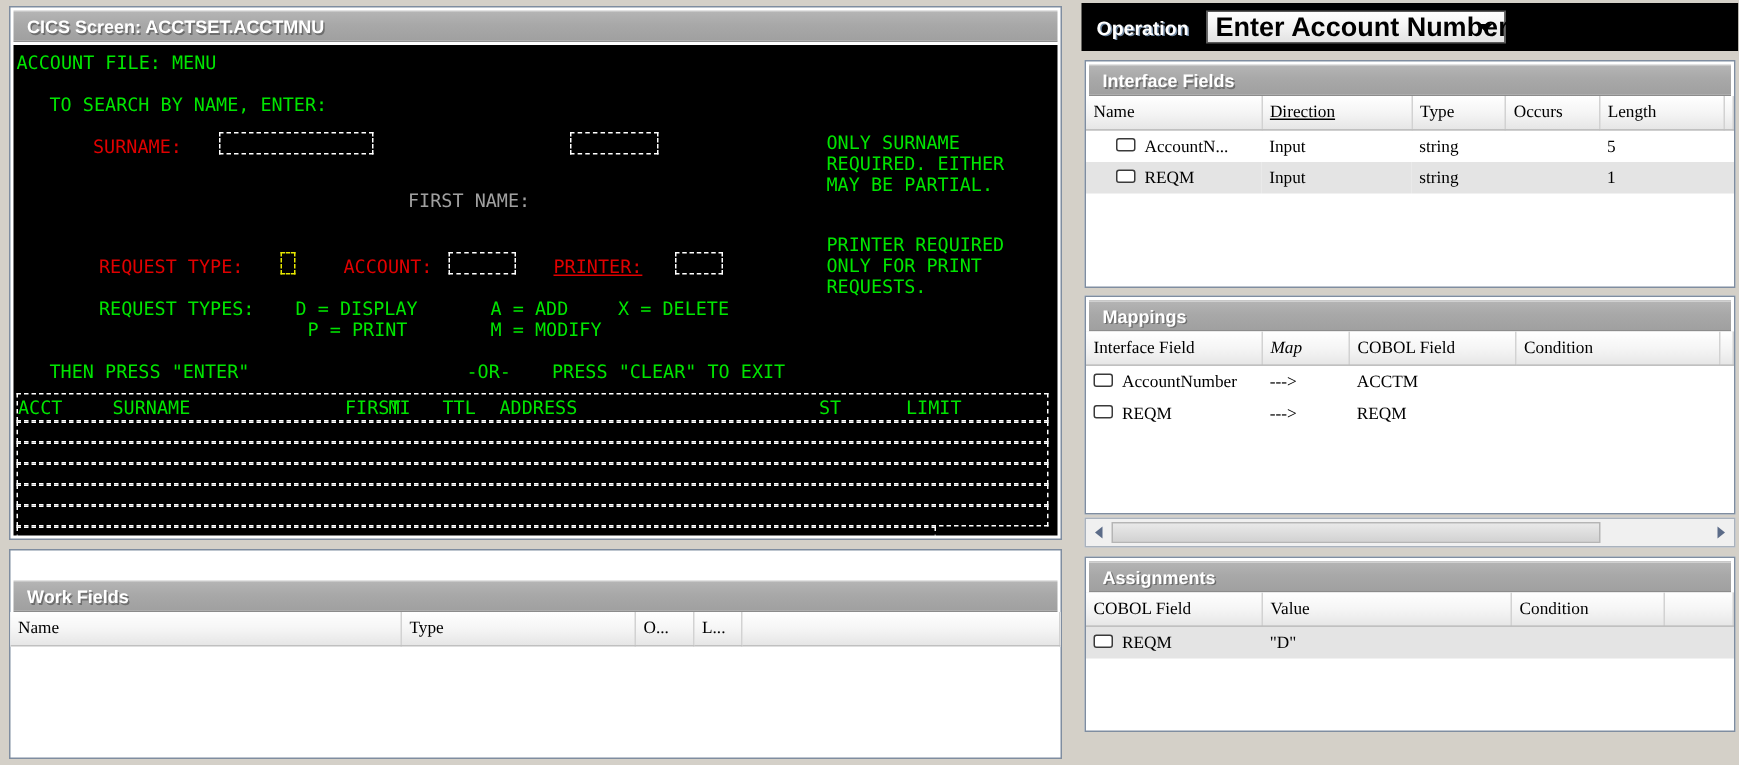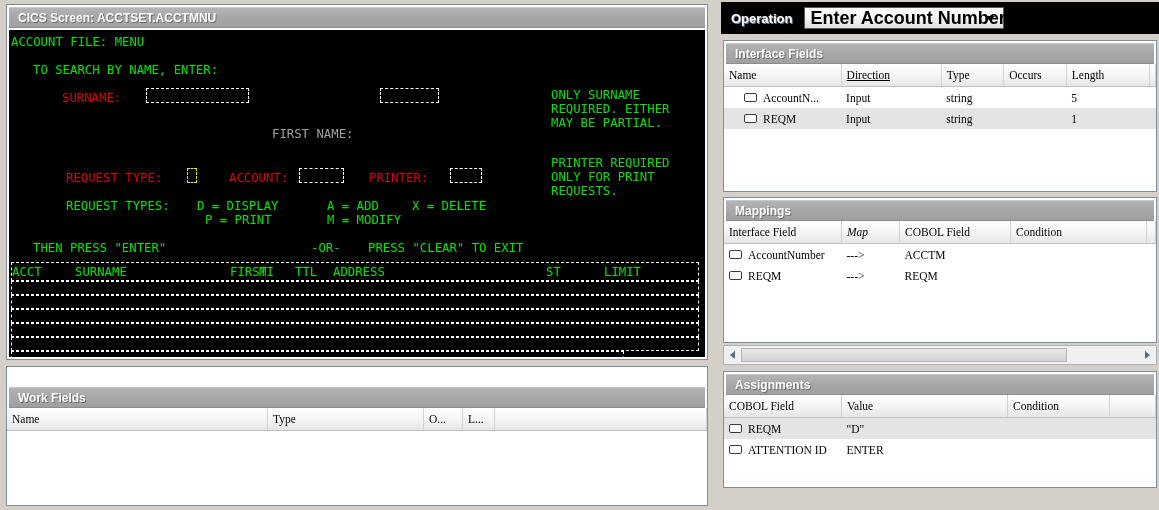--- a/index.html
+++ b/index.html
@@ -270,21 +270,21 @@
         <div class="tfield" style="left:371px; top:58px; width:59px;"></div>
 
         <div class="tl t-green" style="left:542px; top:58px;">ONLY SURNAME</div>
         <div class="tl t-green" style="left:542px; top:72px;">REQUIRED. EITHER</div>
         <div class="tl t-green" style="left:542px; top:86px;">MAY BE PARTIAL.</div>
 
         <div class="tl t-red" style="left:57px; top:141px;">REQUEST TYPE:</div>
         <div class="tfield yellow" style="left:178px; top:138px; width:10px;"></div>
         <div class="tl t-red" style="left:208px; top:141px;margin-left:12px;">ACCOUNT:</div>
         <div class="tfield" style="left:290px; top:138px; width:45px;"></div>
-        <div class="tl t-red" style="left:360px; top:141px;">PRINTER:</div>
+        <div class="tl t-red" style="left:360px; top:141px;text-decoration:underline;">PRINTER:</div>
         <div class="tfield" style="left:441px; top:138px; width:32px;"></div>
 
         <div class="tl t-green" style="left:542px; top:126px;">PRINTER REQUIRED</div>
         <div class="tl t-green" style="left:542px; top:140px;">ONLY FOR PRINT</div>
         <div class="tl t-green" style="left:542px; top:154px;">REQUESTS.</div>
 
         <div class="tl t-green" style="left:57px; top:169px;">REQUEST TYPES:</div>
         <div class="tl t-green" style="left:188px; top:169px;">D = DISPLAY</div>
         <div class="tl t-green" style="left:318px; top:169px;">A = ADD</div>
         <div class="tl t-green" style="left:403px; top:169px;">X = DELETE</div>
@@ -431,23 +431,17 @@
             <th></th>
           </tr>
         </thead>
         <tbody>
           <tr class="selected">
             <td><span class="fieldicon"></span><span>REQM</span></td>
             <td>"D"</td>
             <td></td>
             <td></td>
           </tr>
-          <tr>
-            <td><span class="fieldicon"></span><span>ATTENTION ID</span></td>
-            <td>ENTER</td>
-            <td></td>
-            <td></td>
-          </tr>
         </tbody>
       </table>
     </div>
   </div>
 </div>
 
 </body></html>

